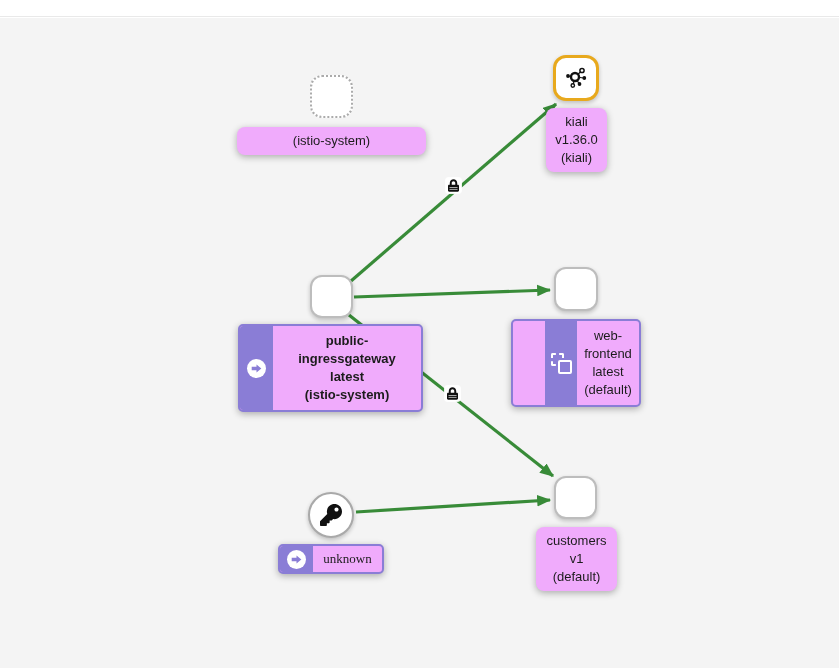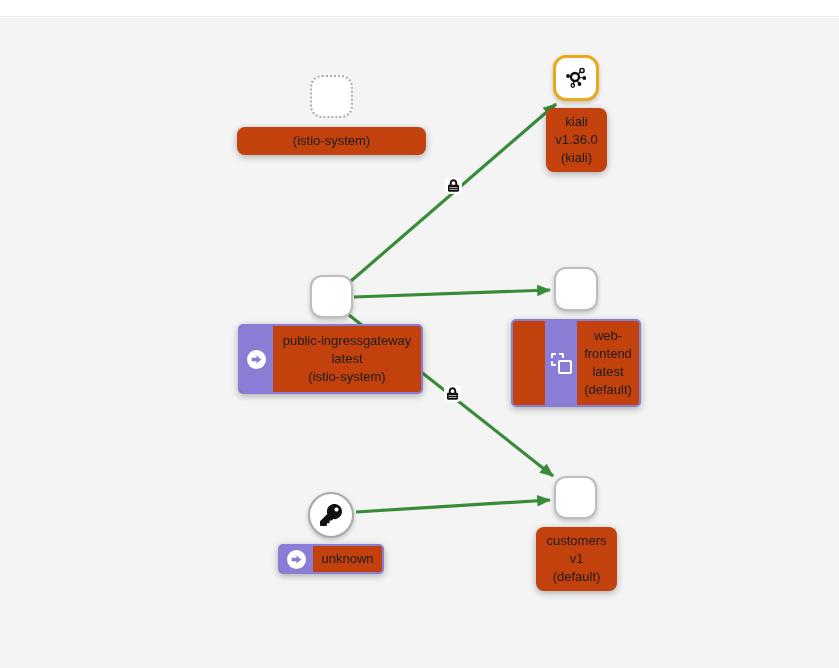--- a/index.html
+++ b/index.html
@@ -53,21 +53,21 @@
     border-radius: 13px;
     display: flex; align-items: center; justify-content: center;
   }
   .node.circle {
     width: 46px; height: 46px; border: 2px solid #a9a9a9; border-radius: 50%;
     display: flex; align-items: center; justify-content: center;
   }
 
   
   .nlabel {
-    position: absolute; z-index: 3; background: #c2410c;
+    position: absolute; z-index: 3; background: #f0abfc;
     border-radius: 8px; box-shadow: 0 2px 7px rgba(0,0,0,0.3);
     color: var(--text, #1c1c1c); font-size: 13px; line-height: 18px;
     text-align: center; padding: 5px 10px;
   }
   .nlabel.badged {
     display: flex; align-items: stretch; padding: 0;
     border: 2px solid var(--purple, #8a7dd6); border-radius: 5px;
     overflow: hidden;
   }
   .badge-strip {
@@ -156,21 +156,21 @@
       <circle cx="8.8" cy="19.5" r="1.7" fill="#ffffff" stroke="#111111" stroke-width="1.4"></circle>
     </svg>
   </div>
   <div class="nlabel" style="left:546px; top:90px; width:61px; padding:5px 6px;">
     <div>kiali</div>
     <div>v1.36.0</div>
     <div>(kiali)</div>
   </div>
 
   <div class="node square" style="left:310px; top:257px;"></div>
-  <div class="nlabel badged" style="left:238px; top:306px; width:185px;">
+  <div class="nlabel badged" style="left:238px; top:306px; width:185px;font-weight:bold;">
     <div class="badge-strip">
       <div class="icon-circle-arrow">
         <svg width="11" height="11" viewBox="0 0 16 16">
           <path fill="#8a7dd6" d="M1 5.6h7V2.2L15 8 8 13.8v-3.4H1z"></path>
         </svg>
       </div>
     </div>
     <div class="label-text">
       <div>public-ingressgateway</div>
       <div>latest</div>
@@ -199,21 +199,21 @@
     </svg>
   </div>
   <div class="nlabel badged" style="left:278px; top:526px; width:106px;">
     <div class="badge-strip">
       <div class="icon-circle-arrow">
         <svg width="11" height="11" viewBox="0 0 16 16">
           <path fill="#8a7dd6" d="M1 5.6h7V2.2L15 8 8 13.8v-3.4H1z"></path>
         </svg>
       </div>
     </div>
-    <div class="label-text" style="padding:4px 6px;">
+    <div class="label-text" style="padding:4px 6px;font-family:Liberation Serif, serif;">
       <div>unknown</div>
     </div>
   </div>
 
   <div class="node square" style="left:554px; top:458px;"></div>
   <div class="nlabel" style="left:536px; top:509px; width:81px; padding:5px 6px;">
     <div>customers</div>
     <div>v1</div>
     <div>(default)</div>
   </div>

